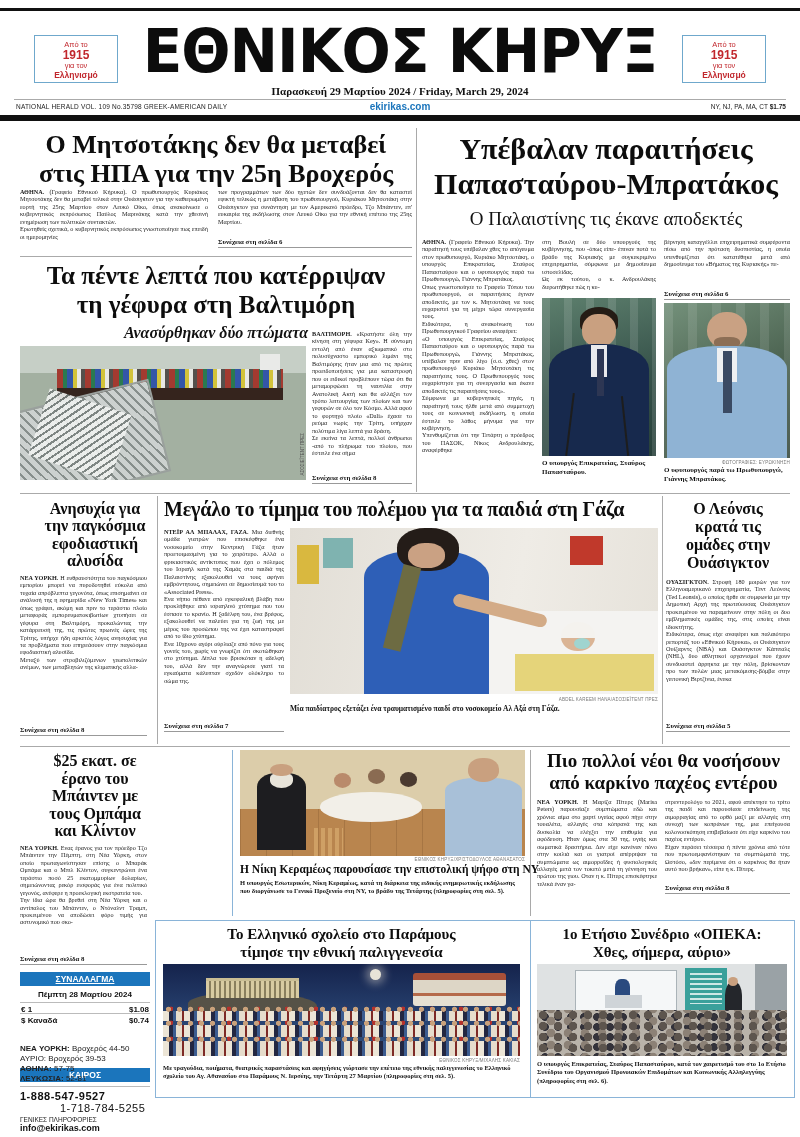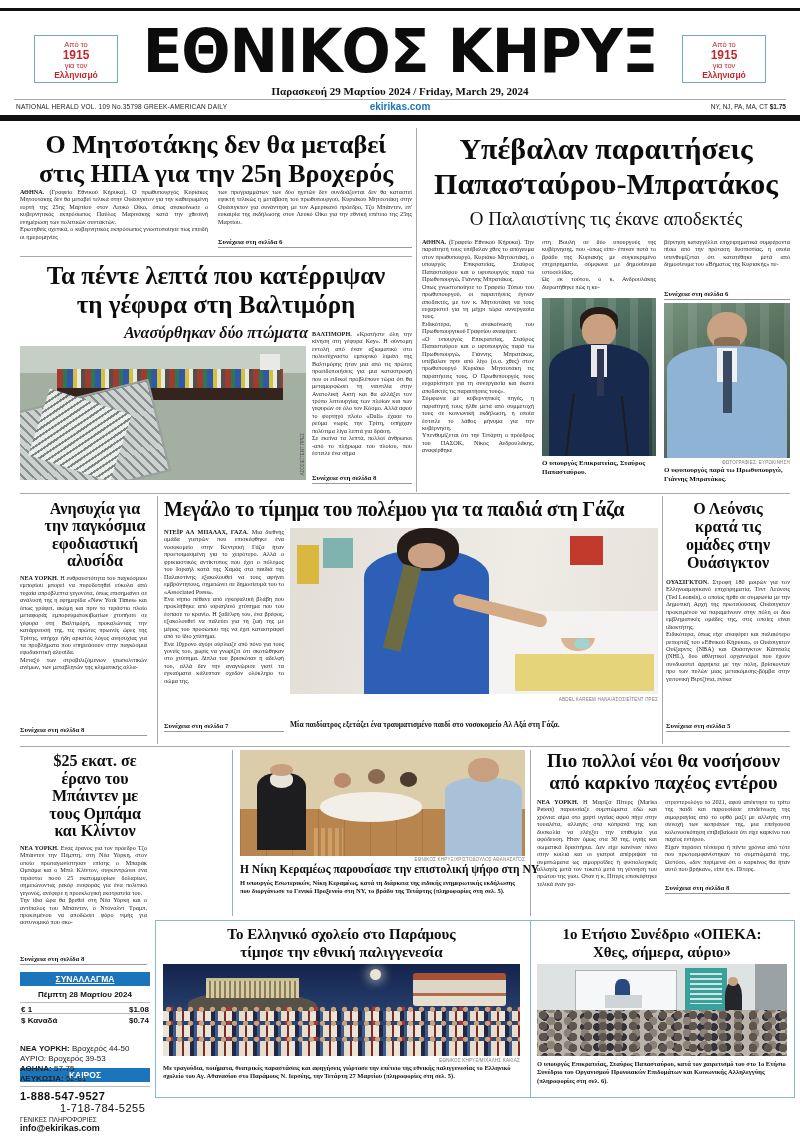--- a/index.html
+++ b/index.html
@@ -156,21 +156,21 @@
     <div style="right:1%;bottom:2%;width:38%;height:22%;background:#e5d47a;"></div>
     <div style="right:17%;bottom:26%;width:34px;height:29px;background:linear-gradient(#f4f2ee 0 55%,#dab495 55%);border-radius:48%;"></div>
     <div style="right:18.5%;bottom:27%;width:16px;height:11px;background:#9fd4cf;border-radius:50%;"></div>
     <div style="left:20%;top:14%;width:34%;height:90%;background:#2e5fb7;border-radius:38% 38% 0 0/18%;"></div>
     <div style="left:29%;top:0;width:17%;height:26%;background:#241c18;border-radius:45%;"></div>
     <div style="left:32%;top:9%;width:10%;height:15%;background:#caa183;border-radius:46%;"></div>
     <div style="left:28%;top:22%;width:5%;height:52%;background:#6d6b42;transform:rotate(14deg);"></div>
     <div style="left:44%;top:46%;width:26%;height:8%;background:#d3ab87;border-radius:8px;transform:rotate(14deg);"></div>
   </div>
   <div class="abs cred" style="left:290px;top:697px;width:368px;">ABDEL KAREEM HANA/ΑΣΟΣΙΕΪΤΕΝΤ ΠΡΕΣ</div>
-  <div class="abs cap" style="left:290px;top:704px;width:368px;font-size:7.5px;margin-top:16px;">Μία παιδίατρος εξετάζει ένα τραυματισμένο παιδί στο νοσοκομείο Αλ Αξά στη Γάζα.</div>
+  <div class="abs cap" style="left:290px;top:704px;width:368px;font-size:7.5px;">Μία παιδίατρος εξετάζει ένα τραυματισμένο παιδί στο νοσοκομείο Αλ Αξά στη Γάζα.</div>
 
   <div class="abs vrule" style="left:662px;top:496px;height:248px;"></div>
 
   <div class="abs hl ctr" style="left:666px;top:500px;width:124px;font-size:16px;line-height:1.12;">Ο Λεόνσις
 κρατά τις
 ομάδες στην
 Ουάσιγκτον</div>
   <div class="abs bt" style="left:666px;top:578px;width:124px;height:140px;"><b class="ld">ΟΥΑΣΙΓΚΤΟΝ.</b> <span>Στροφή 180 μοιρών για τον Ελληνοαμερικανό επιχειρηματία, Τεντ Λεόνσις (Ted Leonsis), ο οποίος ήρθε σε συμφωνία με την Δημοτική Αρχή της πρωτεύουσας Ουάσιγκτον προκειμένου να παραμείνουν στην πόλη οι δυο εμβληματικές ομάδες της, στις οποίες είναι ιδιοκτήτης.
 Ειδικότερα, όπως είχε αναφέρει και παλαιότερο ρεπορτάζ του «Εθνικού Κήρυκα», οι Ουάσιγκτον Ουίζαρντς (NBA) και Ουάσιγκτον Κάπιταλς (NHL), δυο αθλητικοί οργανισμοί που έχουν συνδυαστεί άρρηκτα με την πόλη, βρίσκονταν προ των πυλών μιας μετακόμισης-βόμβα στην γειτονική Βιρτζίνια, ένεκα</span></div>
   <div class="abs cont" style="left:666px;top:722px;width:124px;">Συνέχεια στη σελίδα 5</div>

